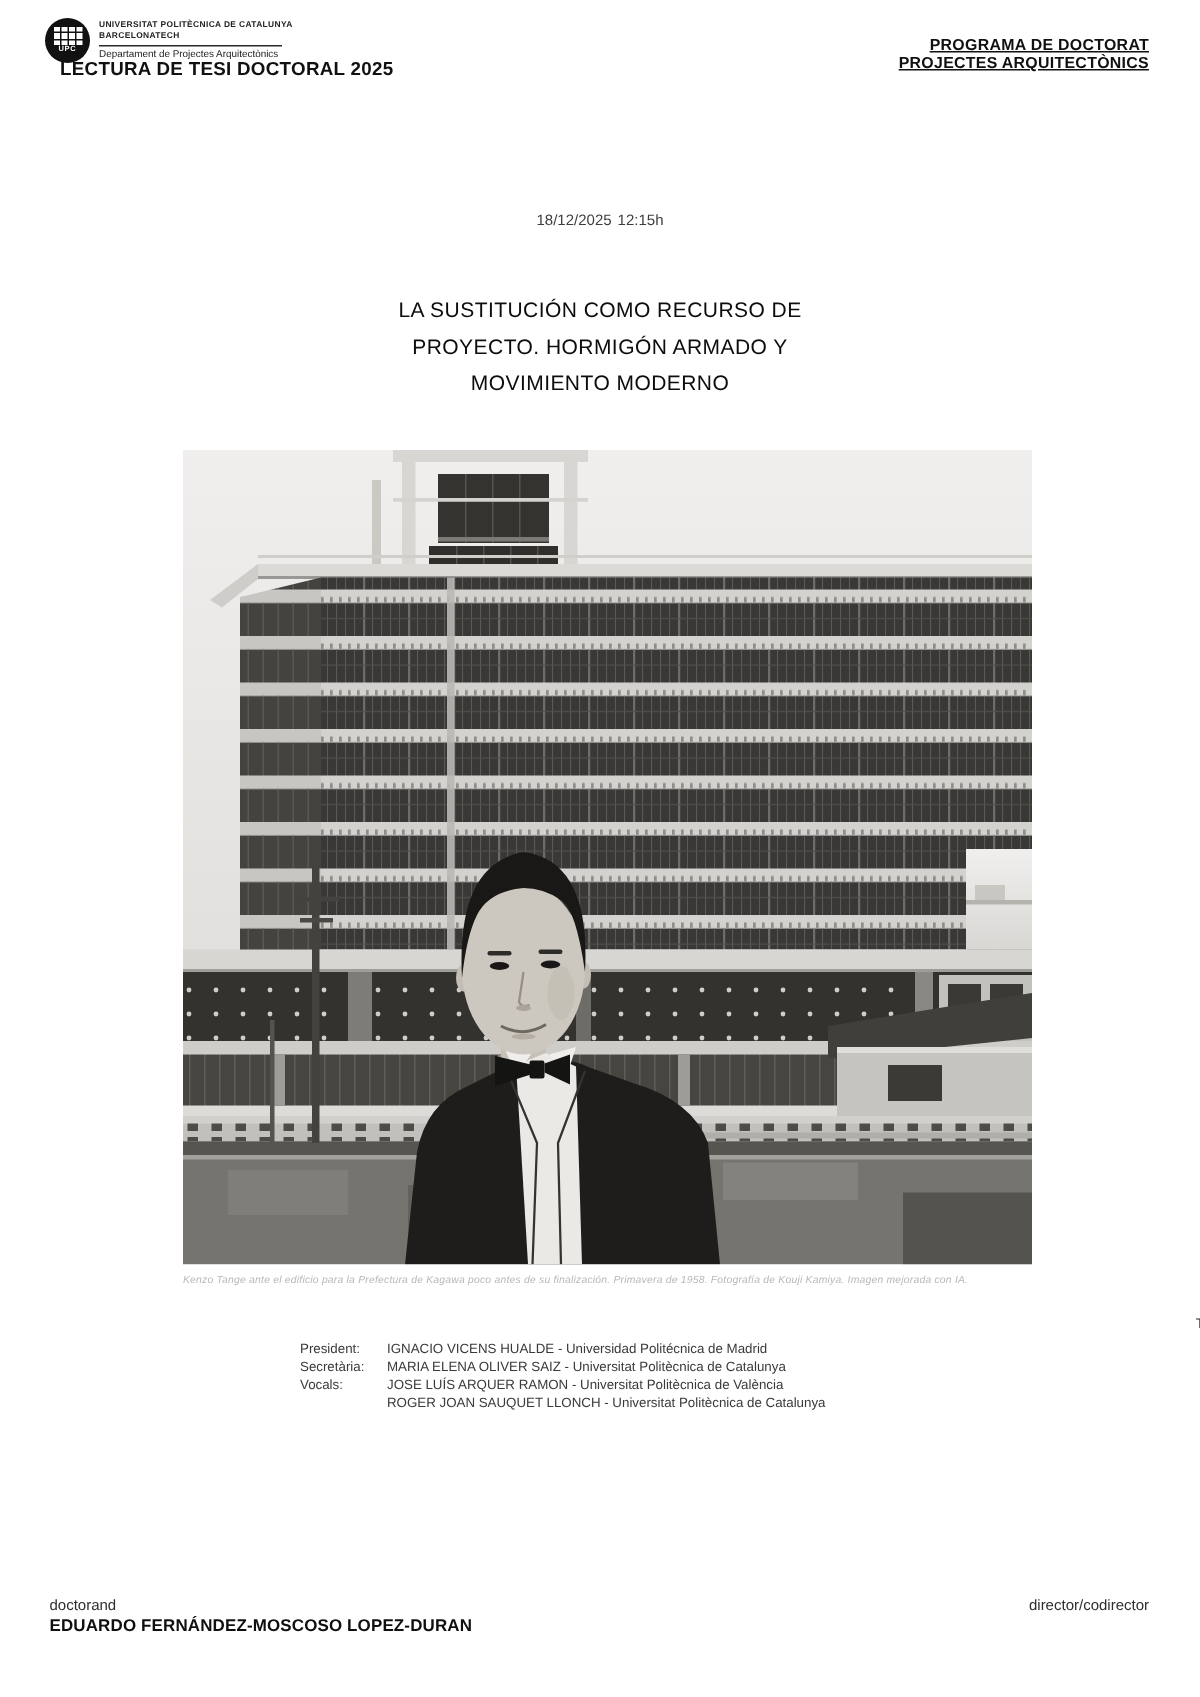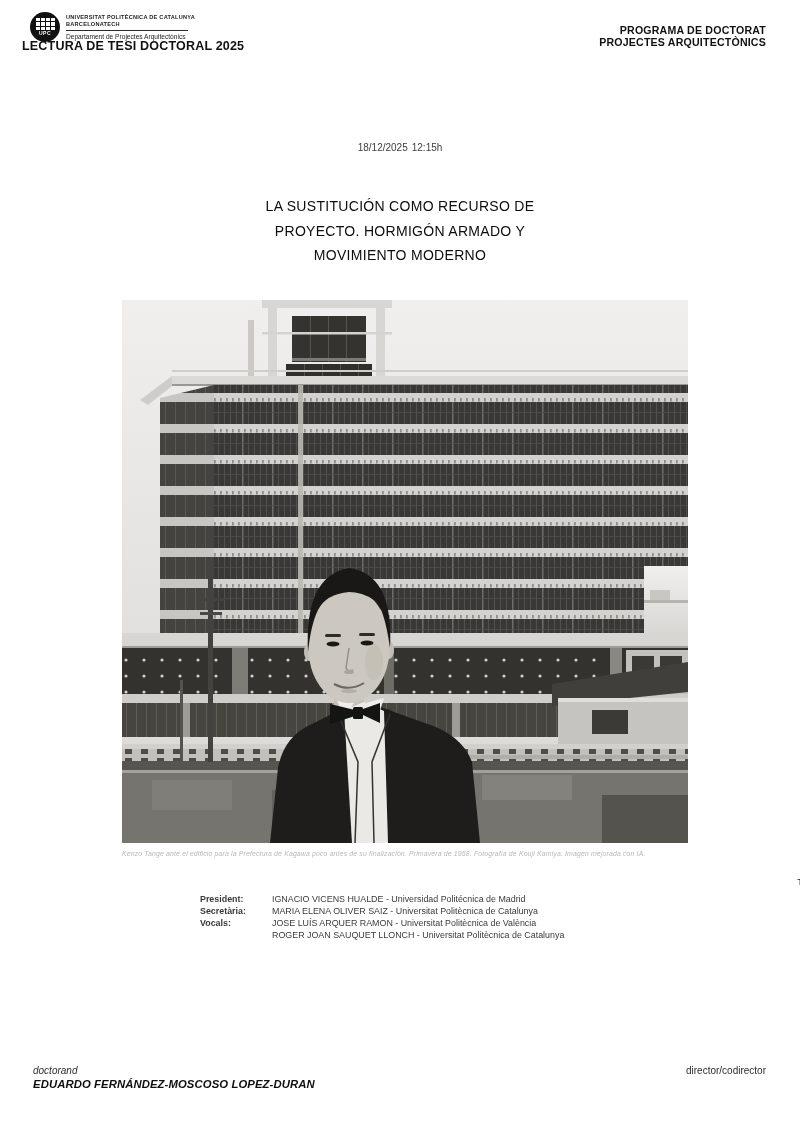--- a/index.html
+++ b/index.html
@@ -10,23 +10,23 @@
   .logo{position:absolute;left:30px;top:12px;width:30px;height:30px;border-radius:50%;
         background:#111;display:flex;flex-direction:column;align-items:center;justify-content:center;}
   .logo-grid{display:grid;grid-template-columns:repeat(4,4px);grid-gap:1px;margin-bottom:1px;}
   .logo-grid span{width:4px;height:3.4px;background:#fff;}
   .logo-acronym{font-size:5px;font-weight:bold;color:#fff;letter-spacing:.5px;line-height:5px;}
   .univ-text{position:absolute;left:66px;top:14px;width:180px;}
   .univ-l1{font-size:5.6px;font-weight:bold;letter-spacing:.25px;color:#222;line-height:7px;}
   .univ-l2{font-size:5.6px;font-weight:bold;letter-spacing:.25px;color:#222;line-height:7px;}
   .univ-rule{width:122px;border-top:1px solid #2a2a2a;margin:2px 0 2px 0;}
   .univ-l3{font-size:6.6px;color:#222;line-height:8px;}
-  .event-title{position:absolute;left:22px;top:39px;font-size:12.5px;font-weight:bold;letter-spacing:.2px;color:#111;}
+  .event-title{position:absolute;left:40px;top:39px;font-size:12.5px;font-weight:bold;letter-spacing:.2px;color:#111;}
   .program{position:absolute;right:34px;top:25px;text-align:right;font-size:10.6px;font-weight:bold;
-           line-height:11.5px;letter-spacing:.2px;color:#111;}
+           line-height:11.5px;letter-spacing:.2px;color:#111;text-decoration:underline;}
 
   
   .venue{position:absolute;left:0;top:141px;width:100%;text-align:center;font-size:10px;
          color:#3d3d3d;line-height:13px;}
   .venue .time{margin-left:4px;}
 
   
   .thesis-title{position:absolute;left:0;top:194px;width:100%;text-align:center;
                 font-size:14px;font-weight:normal;line-height:24.5px;letter-spacing:.3px;color:#0d0d0d;}
 
@@ -34,24 +34,24 @@
   .photo{position:absolute;left:122px;top:300px;width:566px;height:543px;overflow:hidden;background:#e9e8e6;}
   .photo svg{display:block;width:100%;height:100%;}
   .caption{position:absolute;left:122px;top:850px;width:566px;font-size:6.9px;font-style:italic;
            color:#bab8b6;letter-spacing:.15px;}
 
   
   .tribunal-heading{position:absolute;left:0;top:877px;width:100%;text-align:right;
                     font-size:9.2px;font-weight:normal;letter-spacing:.3px;color:#1c1c1c;padding-left:45px;}
   .tribunal-list{position:absolute;left:200px;top:893px;font-size:8.9px;color:#3a3a3a;line-height:12px;}
   .tribunal-row{white-space:nowrap;}
-  .tribunal-role{display:inline-block;width:72px;font-weight:bold;}
-
-  
-  .footer-left{position:absolute;left:33px;top:1064px;text-align:left;font-style:italic;}
+  .tribunal-role{display:inline-block;width:58px;}
+
+  
+  .footer-left{position:absolute;left:33px;top:1064px;text-align:left;}
   .footer-right{position:absolute;right:34px;top:1064px;text-align:right;}
   .footer-role{font-size:10px;color:#2e2e2e;line-height:13px;}
   .footer-name{font-size:11.3px;font-weight:bold;color:#0f0f0f;line-height:14px;letter-spacing:.1px;}
 </style>
 </head>
 <body>
 
 <div class="page">
 
   <div class="logo">

